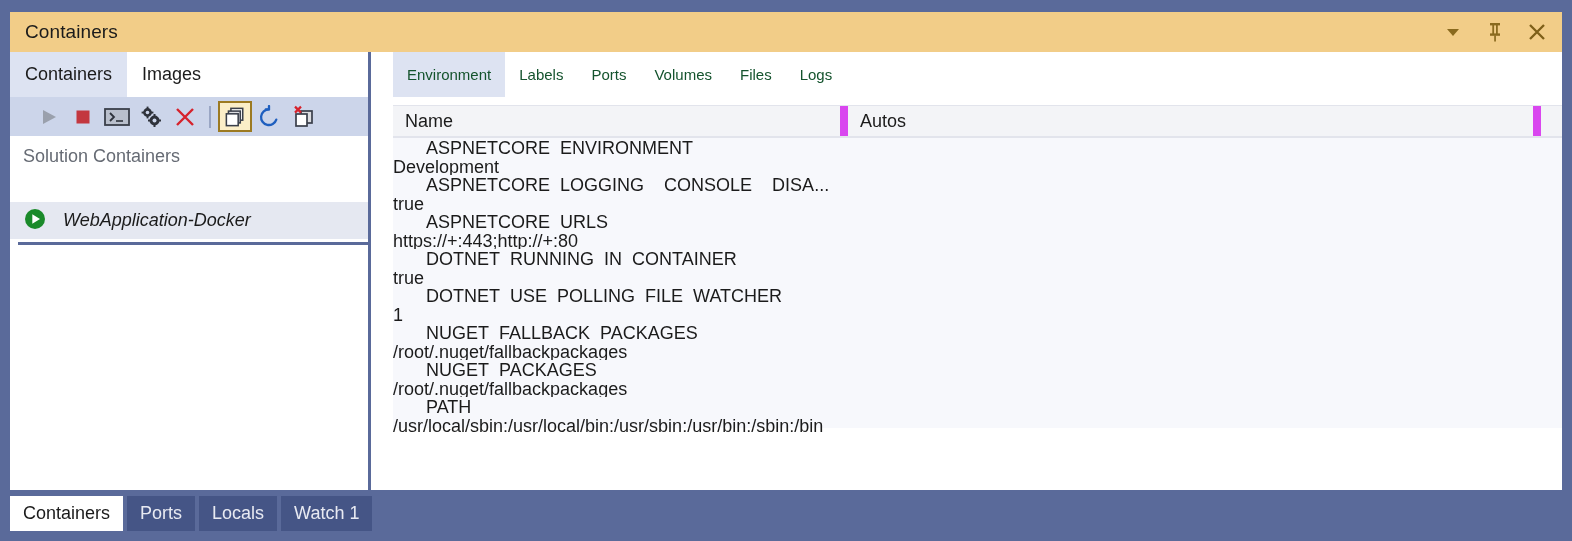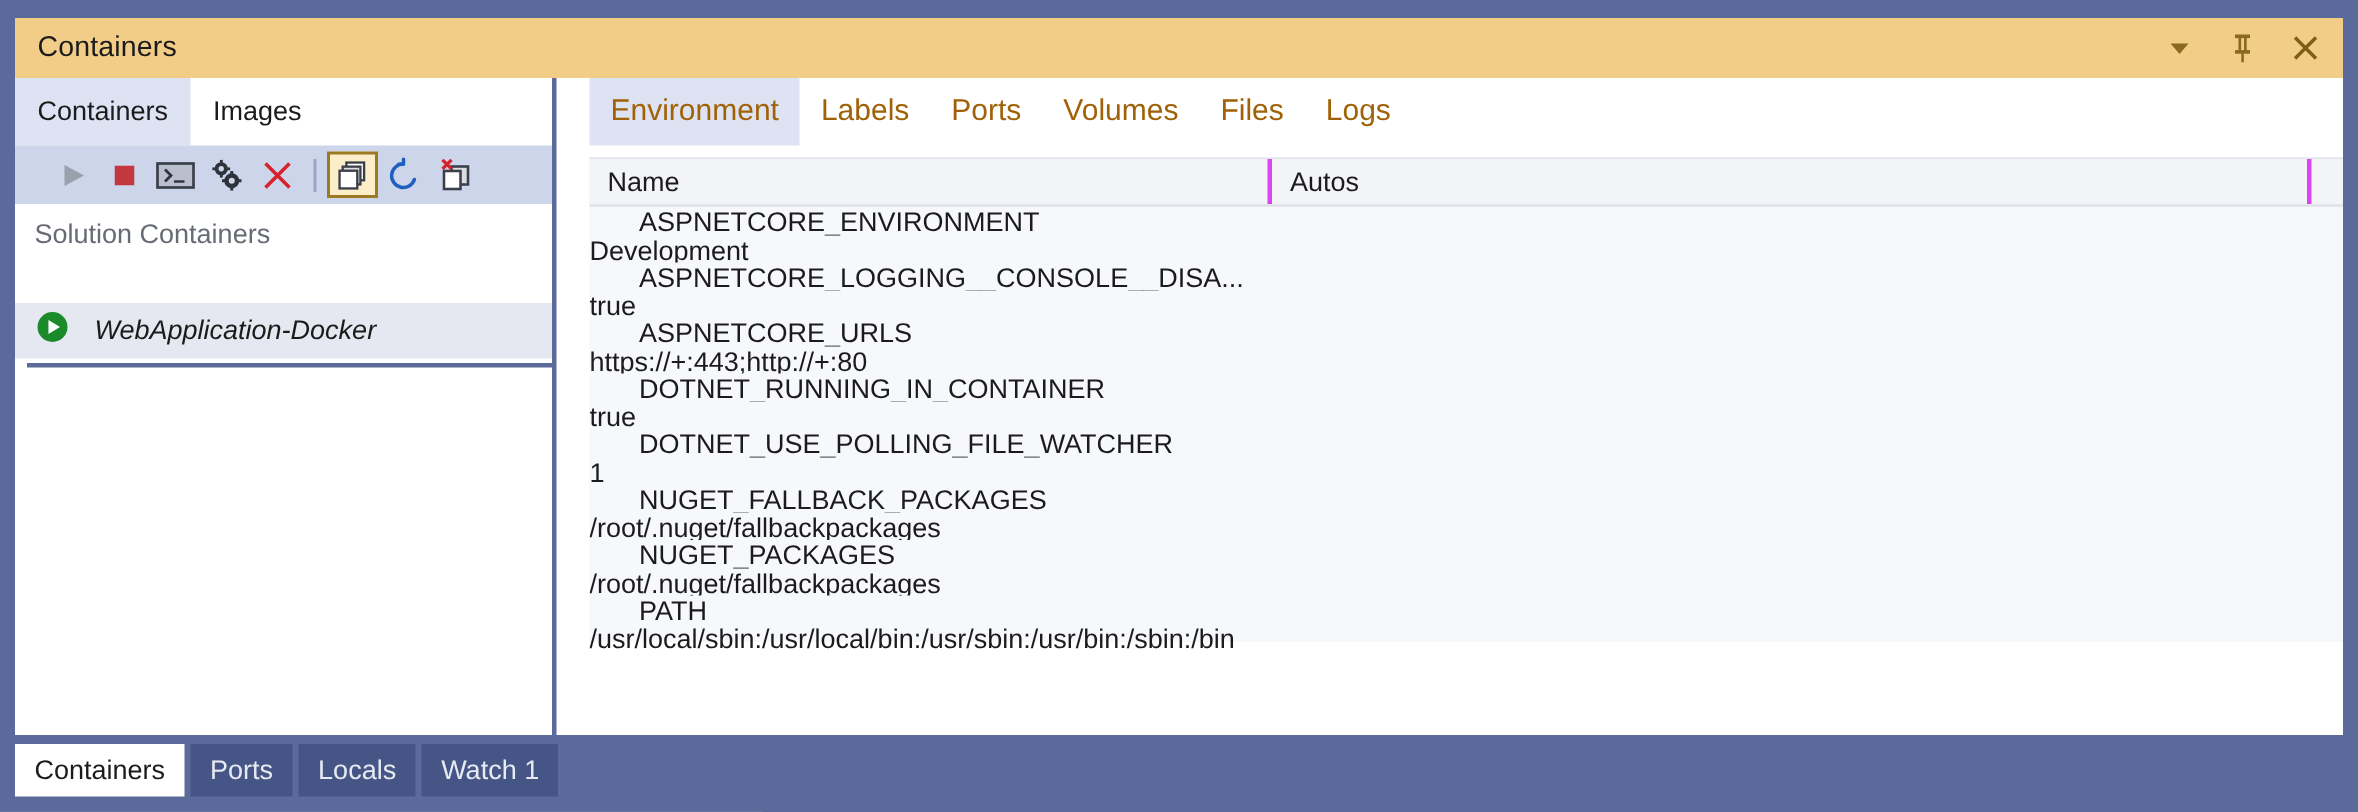--- a/index.html
+++ b/index.html
@@ -187,22 +187,22 @@
     display: flex;
     align-items: stretch;
     padding-left: 20px;
     box-sizing: border-box;
     background: #ffffff;
   }
   .rp-tab {
     display: flex;
     align-items: center;
     padding: 0 14px;
-    font-size: 20px;
-    color: #a16207;
+    font-size: 15px;
+    color: #14532d;
     white-space: nowrap;
     cursor: default;
   }
   .rp-tab.active { background: #dde3f2; }
 
   .grid-header {
     position: absolute;
     left: 20px; top: 53px;
     width: 1169px;
     height: 33px;
@@ -212,21 +212,21 @@
     box-sizing: border-box;
     display: flex;
   }
   .gh-cell {
     display: flex;
     align-items: center;
     padding-left: 12px;
     font-size: 18px;
     color: #1b1b1b;
     box-sizing: border-box;
-    border-right: 3px solid #d946ef;
+    border-right: 8px solid #d946ef;
     cursor: default;
   }
   .gh-cell.name { width: 455px; }
   .gh-cell.value { width: 693px; }
   .gh-cell.extra { width: 19px; padding-left: 0; border-right: none; }
 
   .grid-body {
     position: absolute;
     left: 20px; top: 86px;
     width: 1169px;

